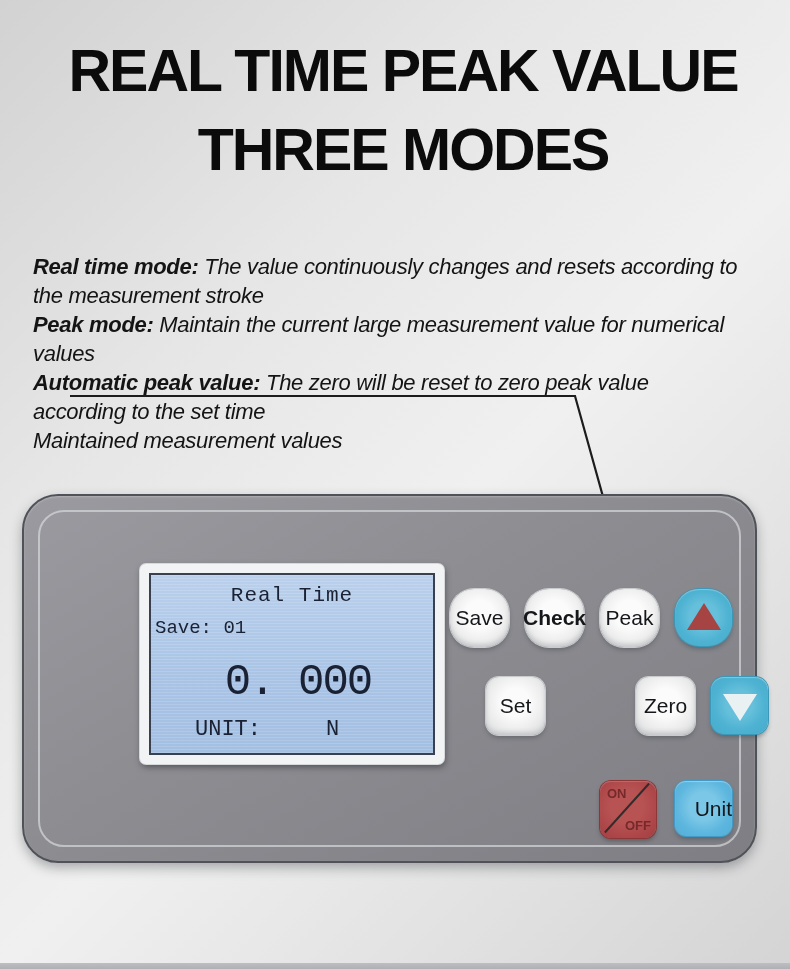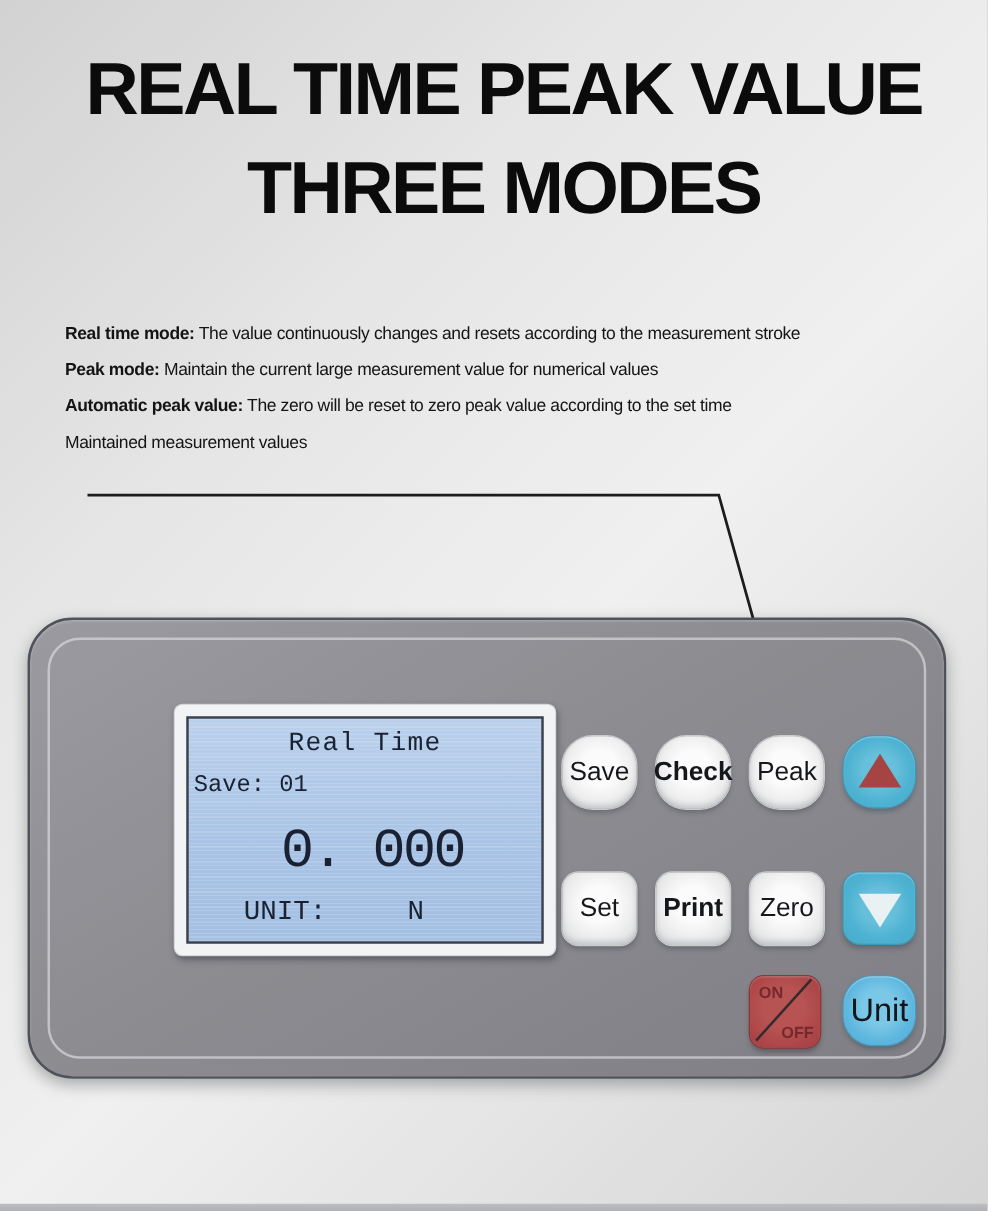--- a/index.html
+++ b/index.html
@@ -12,21 +12,21 @@
   .bottom-bar {
     position:absolute; left:0; bottom:0; width:790px; height:6px;
     background:linear-gradient(#bcbec2,#aeb0b5);
   }
 
   
   .title { position:absolute; top:32px; left:0; width:790px; text-align:center; color:#0b0b0b;padding-left:16px; }
   .title div { font-size:59px; font-weight:700; line-height:79px; letter-spacing:-2px; }
 
   
-  .desc { position:absolute; left:52px; top:252px; width:710px; font-size:14px; line-height:29px; color:#141414; letter-spacing:-0.3px; }
+  .desc { position:absolute; left:33px; top:252px; width:710px; font-size:22px; line-height:29px; color:#141414; letter-spacing:-0.3px;font-style:italic; }
   .desc b { font-weight:700; }
 
   
   .pointer-svg { position:absolute; left:0; top:0; width:790px; height:969px; pointer-events:none; }
 
   
   .panel {
     position:absolute; left:22px; top:494px; width:735px; height:369px;
     border-radius:36px; border:2px solid #4f5258;
     background:linear-gradient(150deg,#9a9aa0 0%,#8d8d92 42%,#7e7e84 100%);
@@ -70,39 +70,39 @@
   }
   .btn-blue {
     width:57px; height:57px; border-radius:13px;
     background:radial-gradient(circle at 50% 48%, #66c0db 0 32%, #4eb2d2 62%, #46aacb 100%);
     box-shadow:0 0 0 1px #3d97b7, 0 3px 4px rgba(45,60,70,.4), inset 0 1px 1px rgba(255,255,255,.3);
   }
   .tri-up { width:0; height:0; border-left:17px solid transparent; border-right:17px solid transparent; border-bottom:27px solid #a54443; margin-top:-3px; }
   .tri-down { width:0; height:0; border-left:17px solid transparent; border-right:17px solid transparent; border-top:27px solid #eaf1f3; margin-top:3px; }
 
   .c1 { left:426px; } .c2 { left:501px;font-weight:bold; } .c3 { left:576px;justify-content:center; } .c4 { left:651px; }
-  .r1 { top:93px;border-radius:24px; } .r2 { top:202px; } .r3 { top:285px; }
+  .r1 { top:93px;border-radius:24px; } .r2 { top:181px;margin-left:36px; } .r3 { top:285px; }
 
   .btn-power {
     width:56px; height:57px; border-radius:11px; position:absolute;
     background:radial-gradient(circle at 48% 45%, #b85354 0 38%, #ac4648 72%, #a24143 100%);
     box-shadow:0 0 0 1px #8c3638, 0 3px 4px rgba(50,40,42,.4), inset 0 1px 1px rgba(255,255,255,.18);
     color:#76292b; font-weight:700; font-size:13px;
   }
   .btn-power .on  { position:absolute; top:5px; left:7px; }
   .btn-power .off { position:absolute; bottom:5px; right:5px; }
   .btn-power .slash {
     position:absolute; left:-6px; top:26px; width:66px; height:2px;
     background:#342c2c; transform:rotate(-48deg);
   }
   .btn-unit {
-    width:57px; height:55px; border-radius:23px;
+    width:57px; height:55px; border-radius:11px;
     background:radial-gradient(circle at 50% 46%, #7bc7e7 0 34%, #5cb6de 66%, #53afd9 100%);
     box-shadow:0 0 0 1px #449ac4, 0 3px 4px rgba(45,60,70,.4), inset 0 1px 1px rgba(255,255,255,.35);
-    font-size:26px; color:#14161a;
+    font-size:21px; color:#14161a;justify-content:flex-end;
   }
 </style>
 </head>
 <body>
 
 <div class="page">
 
   <div class="title">
     <div>REAL TIME PEAK VALUE</div>
     <div>THREE MODES</div>
@@ -141,23 +141,20 @@
     <div class="btn btn-white c3 r1">
         <span>Peak</span>
       </div>
     <div class="btn btn-blue c4 r1">
         <span class="tri-up"></span>
       </div>
 
     <div class="btn btn-white c1 r2">
         <span>Set</span>
       </div>
-    <div class="btn btn-white c2 r2">
-        <span>Print</span>
-      </div>
     <div class="btn btn-white c3 r2">
         <span>Zero</span>
       </div>
     <div class="btn btn-blue c4 r2">
         <span class="tri-down"></span>
       </div>
 
     <div class="btn-power c3 r3">
       <span class="on">ON</span>
       <span class="slash"></span>

